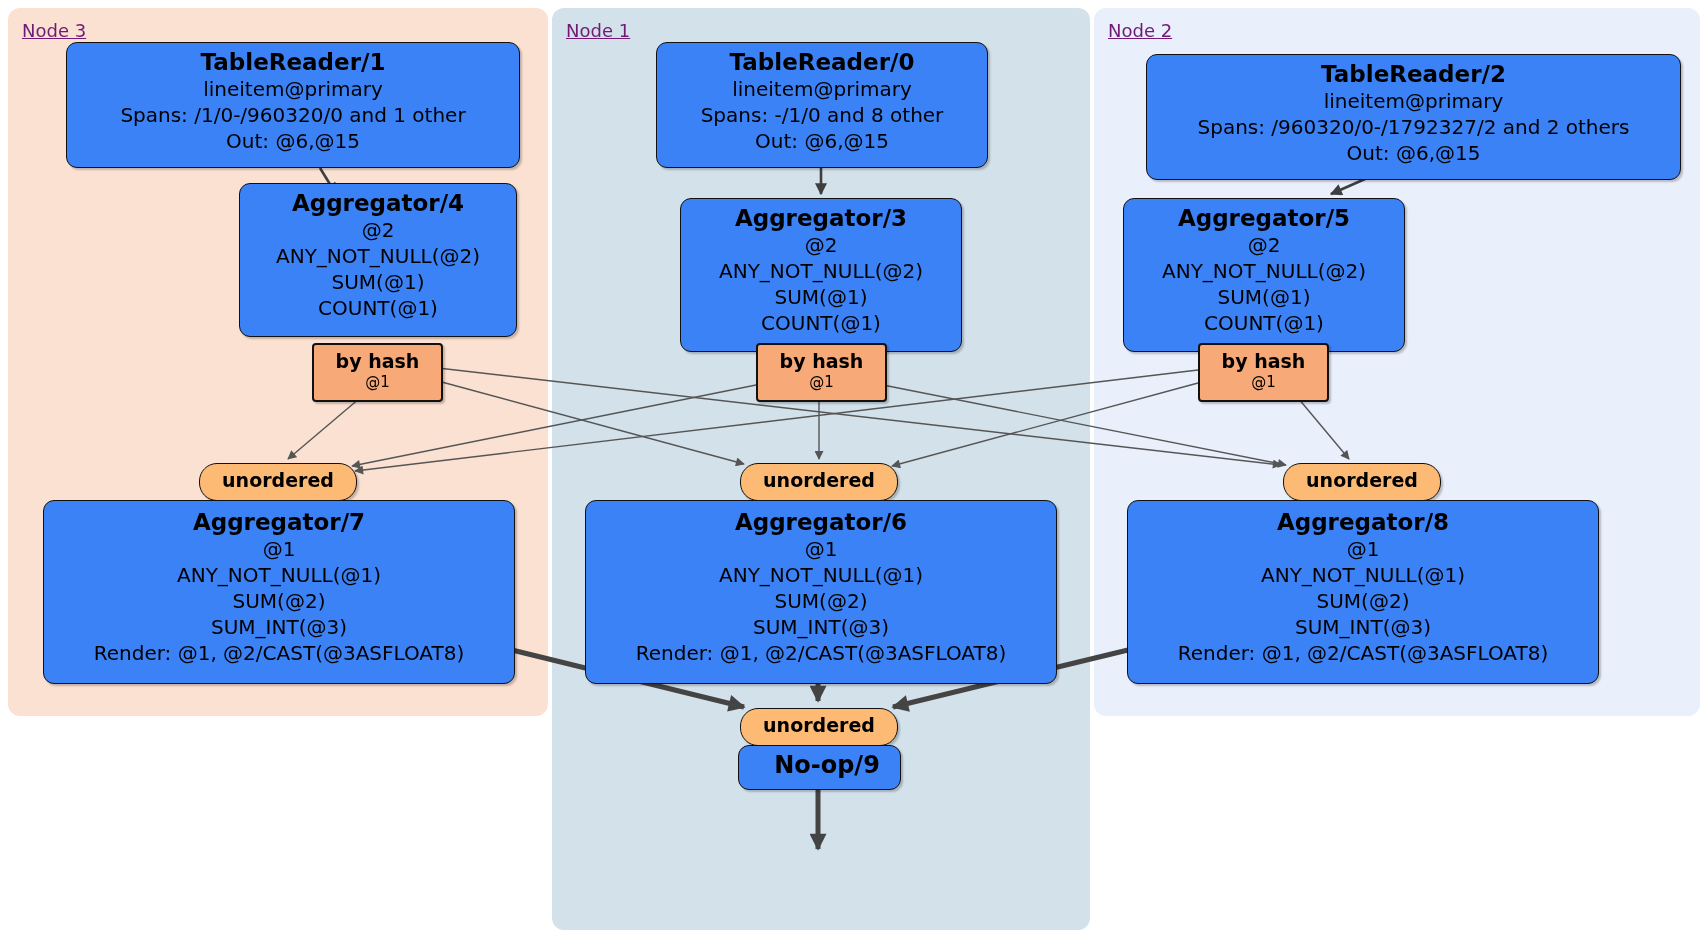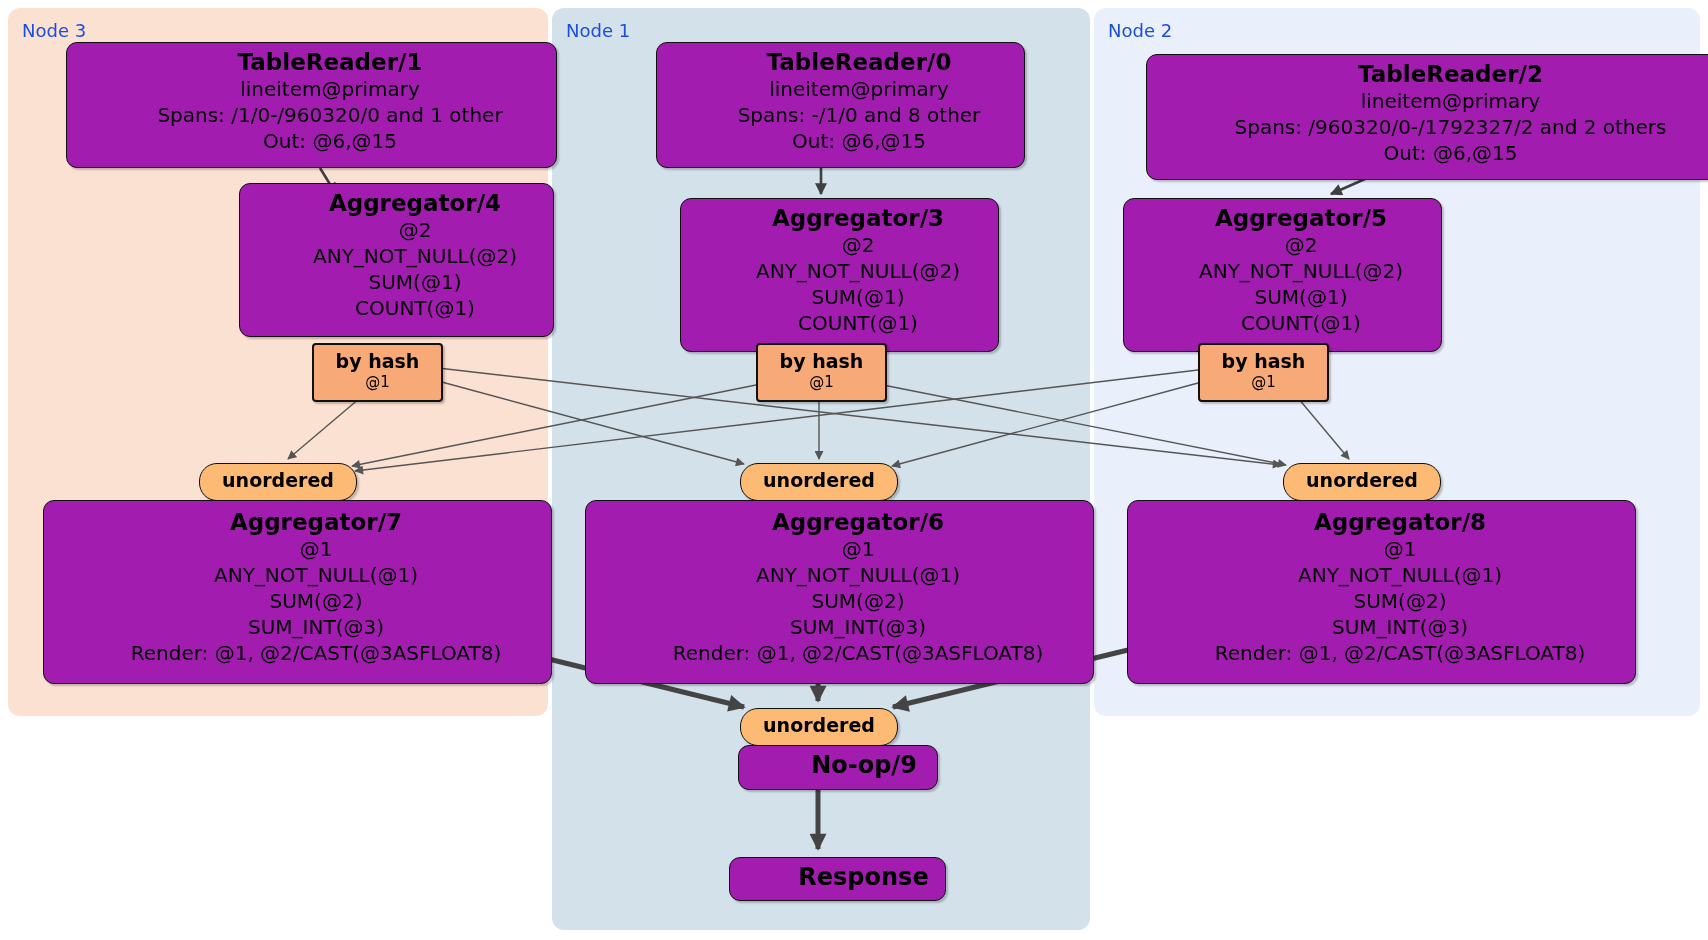--- a/index.html
+++ b/index.html
@@ -2,32 +2,31 @@
 <html><head>
 <meta charset="utf-8">
 <style>
   html,body { margin:0; padding:0; background:#ffffff; }
   .canvas {
     position:relative; width:1708px; height:940px;
     font-family:"DejaVu Sans","Liberation Sans",sans-serif;
     color:#000; overflow:hidden; background:#ffffff;
   }
   .region { position:absolute; border-radius:12px; }
-  .region-label { position:absolute; top:12px; left:14px; font-size:18px; color:#1d4ed8; }
+  .region-label { position:absolute; top:12px; left:14px; font-size:18px; color:#701a75;text-decoration:underline; }
   #region-node3 { left:8px;   top:8px; width:540px; height:708px; background:#fbe1d2; }
   #region-node1 { left:552px; top:8px; width:538px; height:922px; background:#d3e1ea; }
   #region-node2 { left:1094px;top:8px; width:606px; height:708px; background:#e9effb; }
 
   svg.edges { position:absolute; left:0; top:0; width:1708px; height:940px; }
 
   .pbox {
-    position:absolute; background:#a21caf; border:1.6px solid #111;
+    position:absolute; background:#3b82f6; border:1.6px solid #111;
     border-radius:11px; text-align:center;
     box-shadow:2px 2px 2px rgba(0,0,0,0.22);
-    padding-left:37px;
   }
   .ptitle { font-weight:bold; font-size:23px; line-height:28px; padding-top:5px; }
   .pline  { font-size:20px; line-height:26px; }
 
   
   #tr1 { left:66px;   top:42px; width:452px; height:124px; }
   #tr0 { left:656px;  top:42px; width:330px; height:124px; }
   #tr2 { left:1146px; top:42px; width:533px; height:124px;margin-top:12px; }
 
   
@@ -206,17 +205,14 @@
     <div class="pline">SUM_INT(@3)</div>
     <div class="pline">Render: @1, @2/CAST(@3ASFLOAT8)</div>
   </div>
 
   <div class="sync" id="sync4">unordered</div>
 
   <div class="pbox" id="noop">
     <div class="ptitle">No-op/9</div>
   </div>
 
-  <div class="pbox" id="response">
-    <div class="ptitle">Response</div>
-  </div>
 
 </div>
 
 </body></html>

